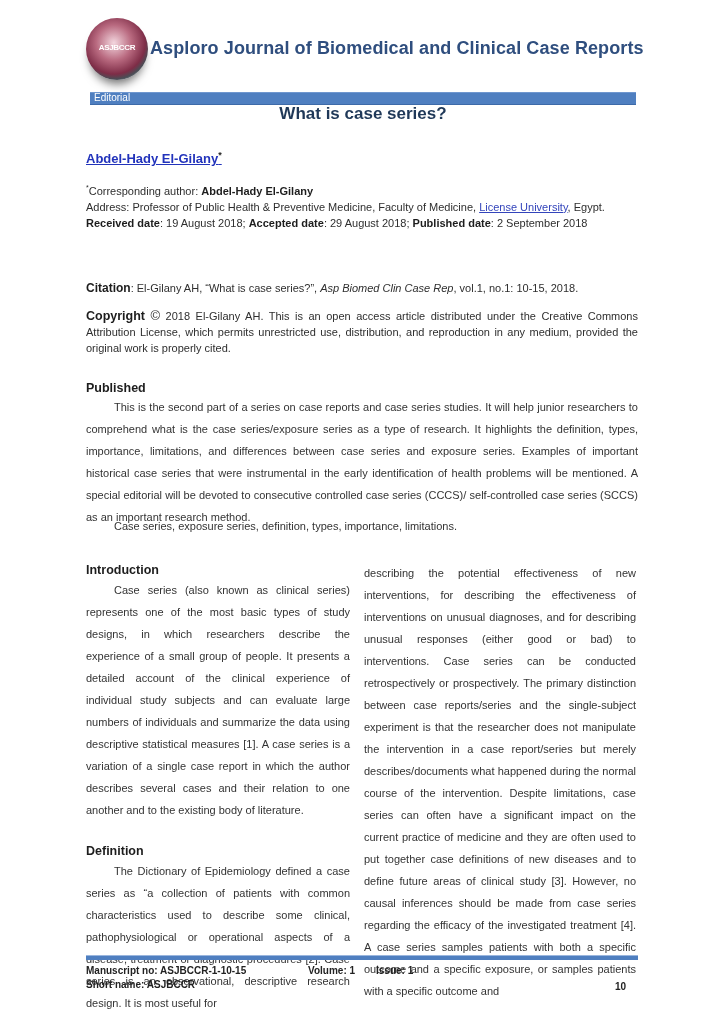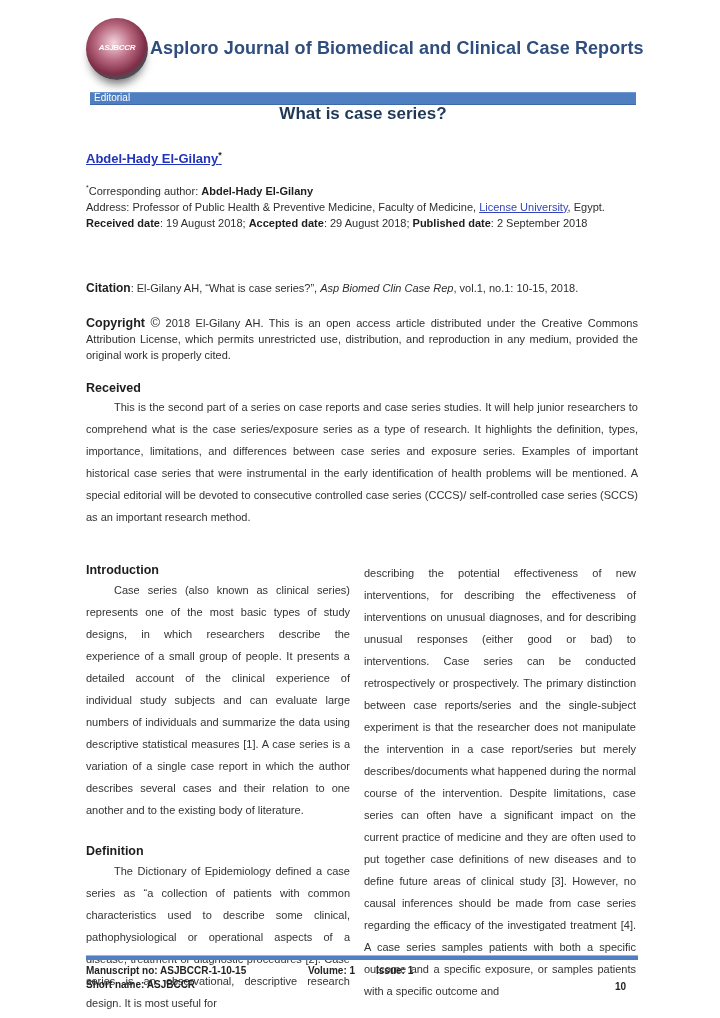--- a/index.html
+++ b/index.html
@@ -5,21 +5,20 @@
   html, body { margin: 0; padding: 0; }
   body {
     width: 720px; height: 1018px; background: #ffffff; position: relative;
     font-family: "Liberation Sans", sans-serif; color: #2a2a2a; overflow: hidden;
   }
   .masthead { position: absolute; left: 86px; top: 12px; width: 560px; height: 80px; }
   .logo {
     position: absolute; left: 0; top: 6px; width: 62px; height: 62px; border-radius: 50%;
     background: radial-gradient(circle at 45% 40%, #f3d6de 0%, #b96a80 35%, #7e2d47 62%, #4a4d55 72%, #9da3ab 84%, #3c3f46 100%);
     box-shadow: 0 8px 10px -4px rgba(0,0,0,0.55);
-    font-style: italic;
   }
   .logo-text {
     position: absolute; left: 10px; top: 25px; width: 42px; text-align: center;
     font-size: 8px; font-weight: bold; color: #ffffff; letter-spacing: -0.3px;
   }
   .journal-title {
     position: absolute; left: 64px; top: 26px; font-size: 18px; font-weight: bold;
     color: #2f4e7e; white-space: nowrap; letter-spacing: 0.1px;
   }
   .bar {
@@ -42,21 +41,21 @@
     position: absolute; left: 86px; top: 180px; width: 552px; font-size: 11px; line-height: 16px; color: #2e2e2e;
   }
   .meta b { color: #1d1d1d; }
   .meta a { color: #3344bb; text-decoration: underline; }
   .meta sup { font-size: 7px; }
   .citation {
     position: absolute; left: 86px; top: 281px; width: 552px; font-size: 11px; color: #2e2e2e;
   }
   .citation b { font-size: 12px; color: #1d1d1d; }
   .copyright {
-    position: absolute; left: 86px; top: 315px; width: 552px; font-size: 11px; line-height: 16px;
+    position: absolute; left: 86px; top: 308px; width: 552px; font-size: 11px; line-height: 16px;
     text-align: justify; color: #2e2e2e;
   }
   .copyright b { font-size: 12.5px; color: #1d1d1d; }
   .section-h {
     font-size: 12.5px; font-weight: bold; color: #1d1d1d; margin: 0; line-height: 16px;
   }
   .abstract { position: absolute; left: 86px; top: 380px; width: 552px; }
   .para {
     font-size: 11px; line-height: 22px; text-align: justify; color: #333; margin: 0;
     text-indent: 28px;
@@ -104,25 +103,26 @@
   <div><sup>*</sup><span>Corresponding author: </span><b>Abdel-Hady El-Gilany</b></div>
   <div><span>Address: Professor of Public Health &amp; Preventive Medicine, Faculty of Medicine, </span><a>License University</a><span>, Egypt.</span></div>
   <div style="text-align: justify;"><b>Received date</b><span>: 19 August 2018; </span><b>Accepted date</b><span>: 29 August 2018; </span><b>Published date</b><span>: 2 September 2018</span></div>
 </div>
 
 <div class="citation"><b>Citation</b><span>: El-Gilany AH, “What is case series?”, </span><i>Asp Biomed Clin Case Rep</i><span>, vol.1, no.1: 10-15, 2018.</span></div>
 
 <div class="copyright"><b>Copyright</b> <span style="font-size:13px;">©</span><span> 2018 El-Gilany AH. This is an open access article distributed under the Creative Commons Attribution License, which permits unrestricted use, distribution, and reproduction in any medium, provided the original work is properly cited.</span></div>
 
 <div class="abstract">
-  <h2 class="section-h">Received</h2>
+  <h2 class="section-h">Published</h2>
   <p class="para">This is the second part of a series on case reports and case series studies. It will help junior researchers to comprehend what is the case series/exposure series as a type of research.  It highlights the definition, types, importance, limitations, and differences between case series and exposure series. Examples of important historical case series that were instrumental in the early identification of health problems will be mentioned. A special editorial will be devoted to consecutive controlled case series (CCCS)/ self-controlled case series (SCCS) as an important research method.</p>
 </div>
 
 <div class="keywords">
+  <p class="para">Case series, exposure series, definition, types, importance, limitations.</p>
 </div>
 
 <div class="col-left">
   <h2 class="section-h">Introduction</h2>
   <p class="para">Case series (also known as clinical series) represents one of the most basic types of study designs, in which researchers describe the experience of a small group of people. It presents a detailed account of the clinical experience of individual study subjects and can evaluate large numbers of individuals and summarize the data using descriptive statistical measures [1]. A case series is a variation of a single case report in which the author describes several cases and their relation to one another and to the existing body of literature.</p>
   <div class="gap"></div>
   <h2 class="section-h">Definition</h2>
   <p class="para">The Dictionary of Epidemiology defined a case series as “a collection of patients with common characteristics used to describe some clinical, pathophysiological or operational aspects of a disease, treatment or diagnostic procedures”[2]. Case series is an observational, descriptive research design. It is most useful for</p>
 </div>
 

